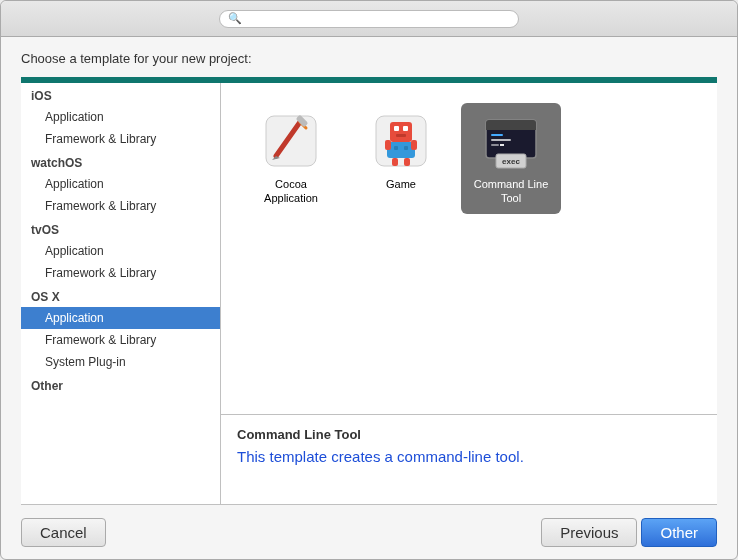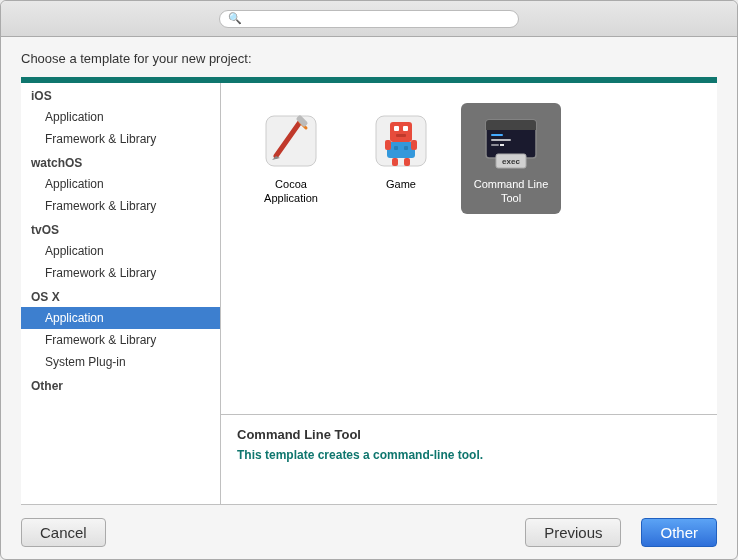--- a/index.html
+++ b/index.html
@@ -150,23 +150,22 @@
     }
 
     .description-title {
       font-size: 13px;
       font-weight: 600;
       color: #333;
       margin-bottom: 6px;
     }
 
     .description-text {
-      font-size: 12px;
-      color: #0f766e;
-      font-weight: bold;
+      font-size: 15px;
+      color: #1d4ed8;
     }
 
     .dialog-footer {
       padding: 12px 20px;
       display: flex;
       justify-content: space-between;
       align-items: center;
     }
 
     .btn {
@@ -180,21 +179,21 @@
     }
 
     .btn-primary {
       background: linear-gradient(to bottom, #5ba3f5, #2e6fd9);
       color: #fff;
       border-color: #2060c0;
     }
 
     .btn-group {
       display: flex;
-      gap: 20px;
+      gap: 4px;
     }
   </style>
 </head>
 <body>
 
 <div class="window">
   <div class="titlebar">
     <div class="titlebar-search">
       <span style="font-size:11px; color:#aaa;">🔍</span>
     </div>

